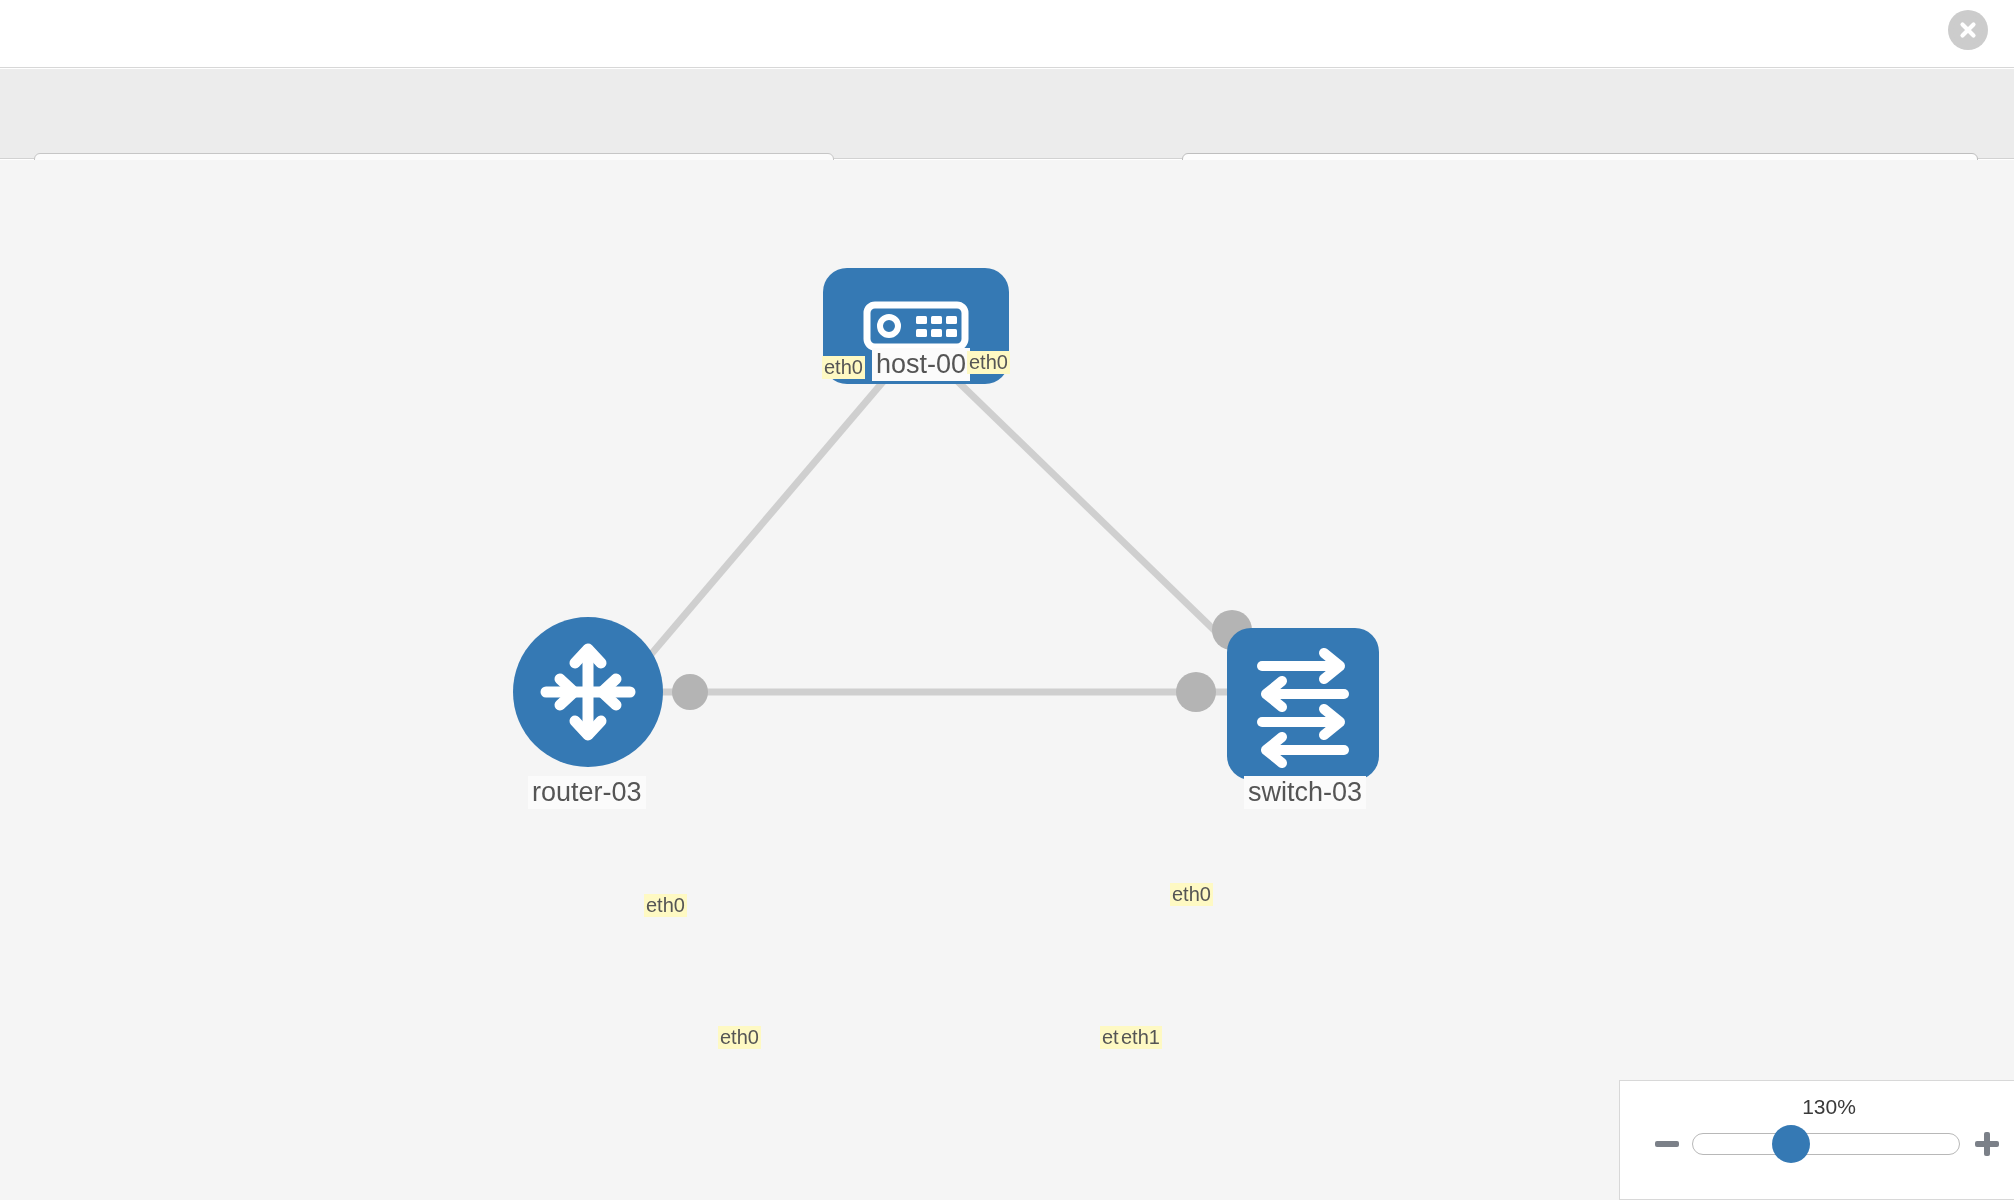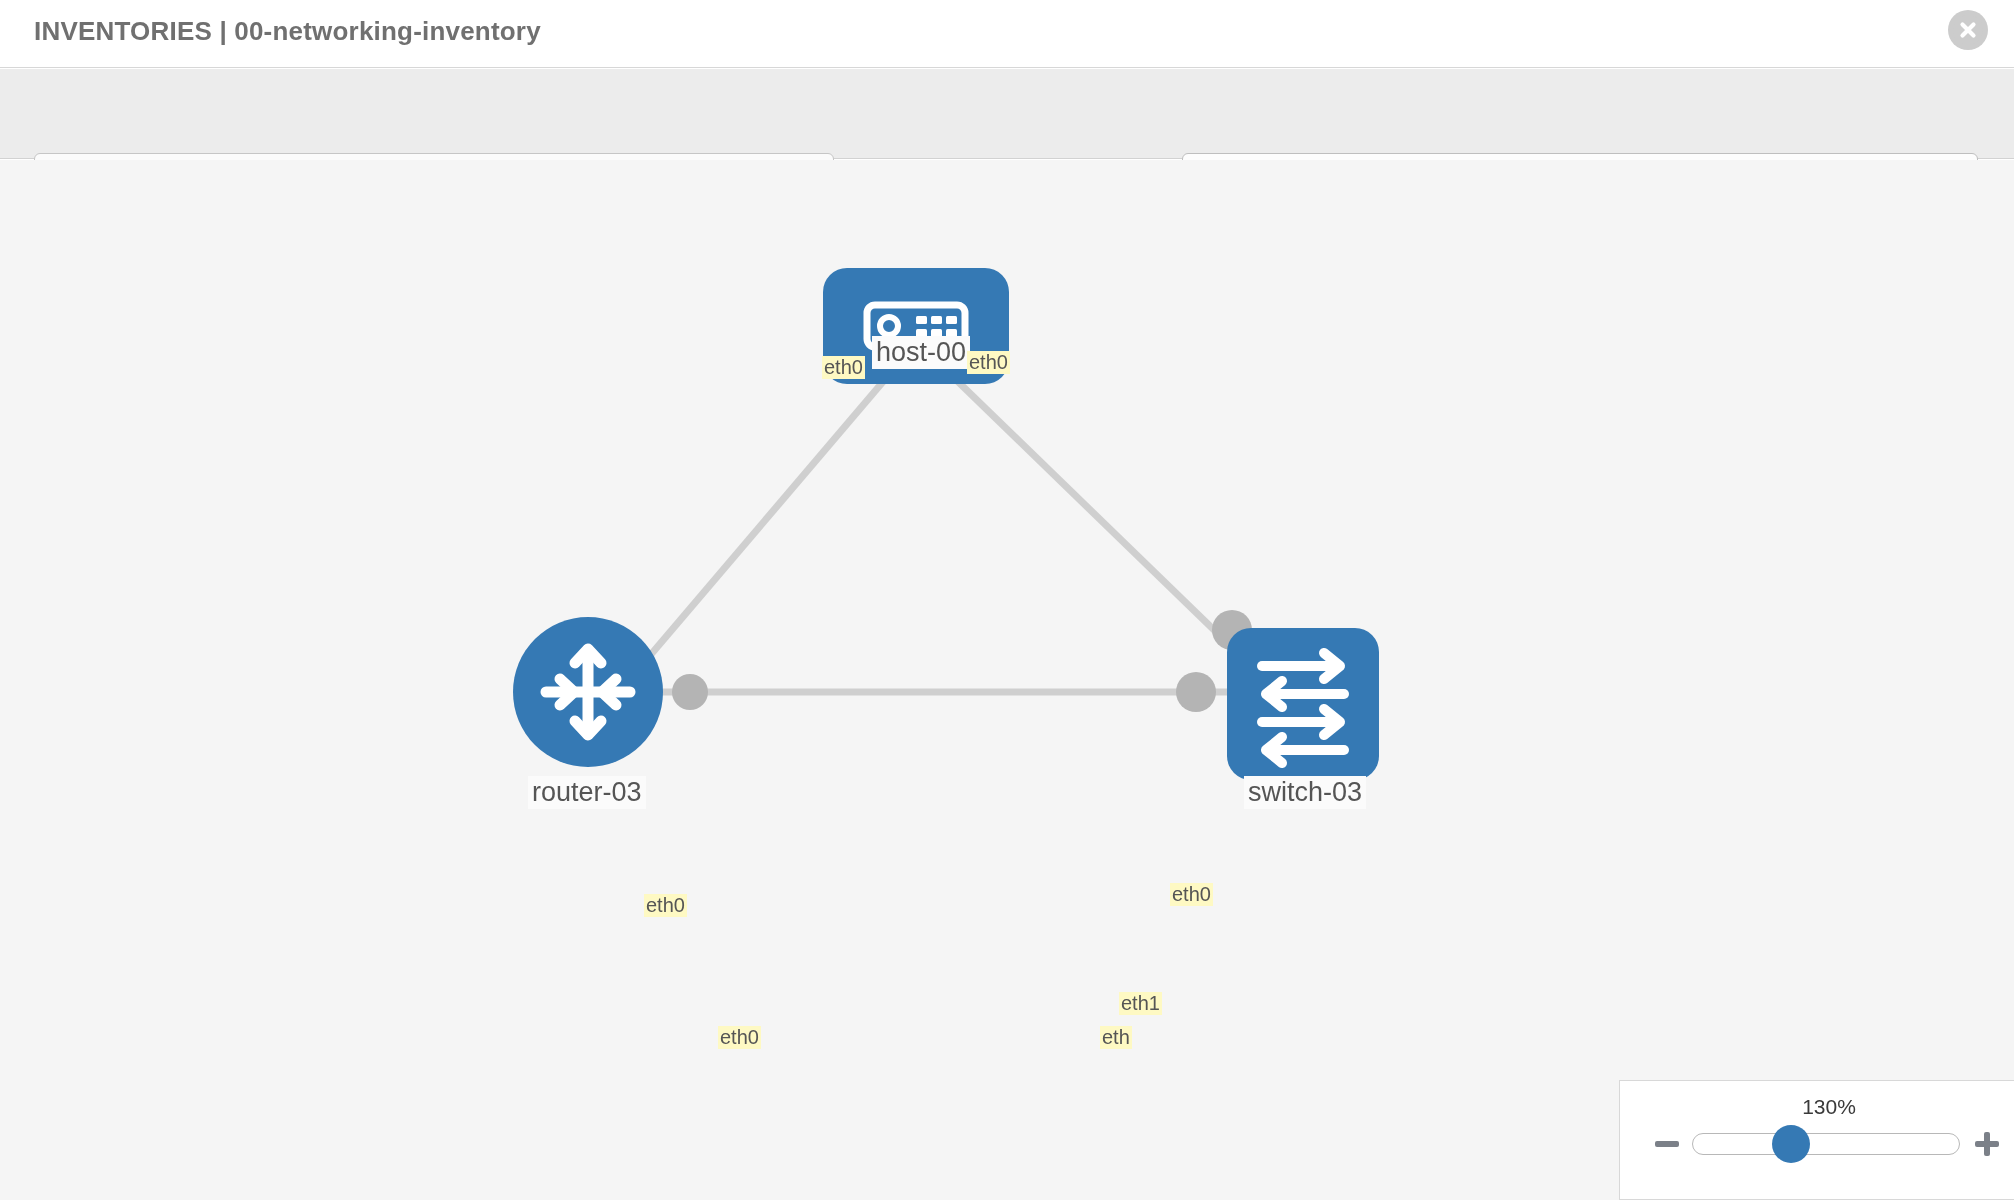--- a/index.html
+++ b/index.html
@@ -133,21 +133,20 @@
     background: #3579b4;
     cursor: pointer;
   }
 </style>
 </head>
 <body>
 
 <div id="app">
 
   <div class="header">
-    <div class="page-title">INVENTORIES | 00-networking-inventory</div>
     <div class="close-btn">
       <svg viewBox="0 0 40 40">
         <circle cx="20" cy="20" r="15" fill="#cccccc"></circle>
         <path d="M14.5 14.5 L25.5 25.5 M25.5 14.5 L14.5 25.5" stroke="#ffffff" stroke-width="4.2" stroke-linecap="round"></path>
       </svg>
     </div>
   </div>
 
   <div class="toolbar">
     <div class="actions-select">
@@ -237,31 +236,31 @@
           <path d="M1344 534 L1268 534"></path>
           <path d="M1282 521 L1266 534 L1282 547"></path>
           <path d="M1262 562 L1338 562"></path>
           <path d="M1324 549 L1340 562 L1324 575"></path>
           <path d="M1344 590 L1268 590"></path>
           <path d="M1282 577 L1266 590 L1282 603"></path>
         </g>
       </g>
     </svg>
 
-    <div class="node-label" style="left:872px; top:176px;">host-00</div>
+    <div class="node-label" style="left:872px; top:188px;">host-00</div>
     <div class="node-label" style="left:528px; top:616px;">router-03</div>
     <div class="node-label" style="left:1244px; top:616px;">switch-03</div>
 
     <div class="iface-label" style="left:822px; top:196px;">eth0</div>
     <div class="iface-label" style="left:967px; top:191px;">eth0</div>
     <div class="iface-label" style="left:644px; top:734px;">eth0</div>
     <div class="iface-label" style="left:1170px; top:723px;">eth0</div>
     <div class="iface-label" style="left:718px; top:866px;">eth0</div>
     <div class="iface-label" style="left:1100px; top:866px;">eth</div>
-    <div class="iface-label" style="left:1119px; top:832px;">eth1</div>
+    <div class="iface-label" style="left:1119px; top:866px;">eth1</div>
   </div>
 
   <div class="zoom-panel">
     <div class="zoom-value">130%</div>
     <div class="zoom-minus">
       <svg viewBox="0 0 34 34">
         <rect x="5" y="14" width="24" height="6" rx="2" fill="#7b8088"></rect>
       </svg>
     </div>
     <div class="zoom-track"></div>

